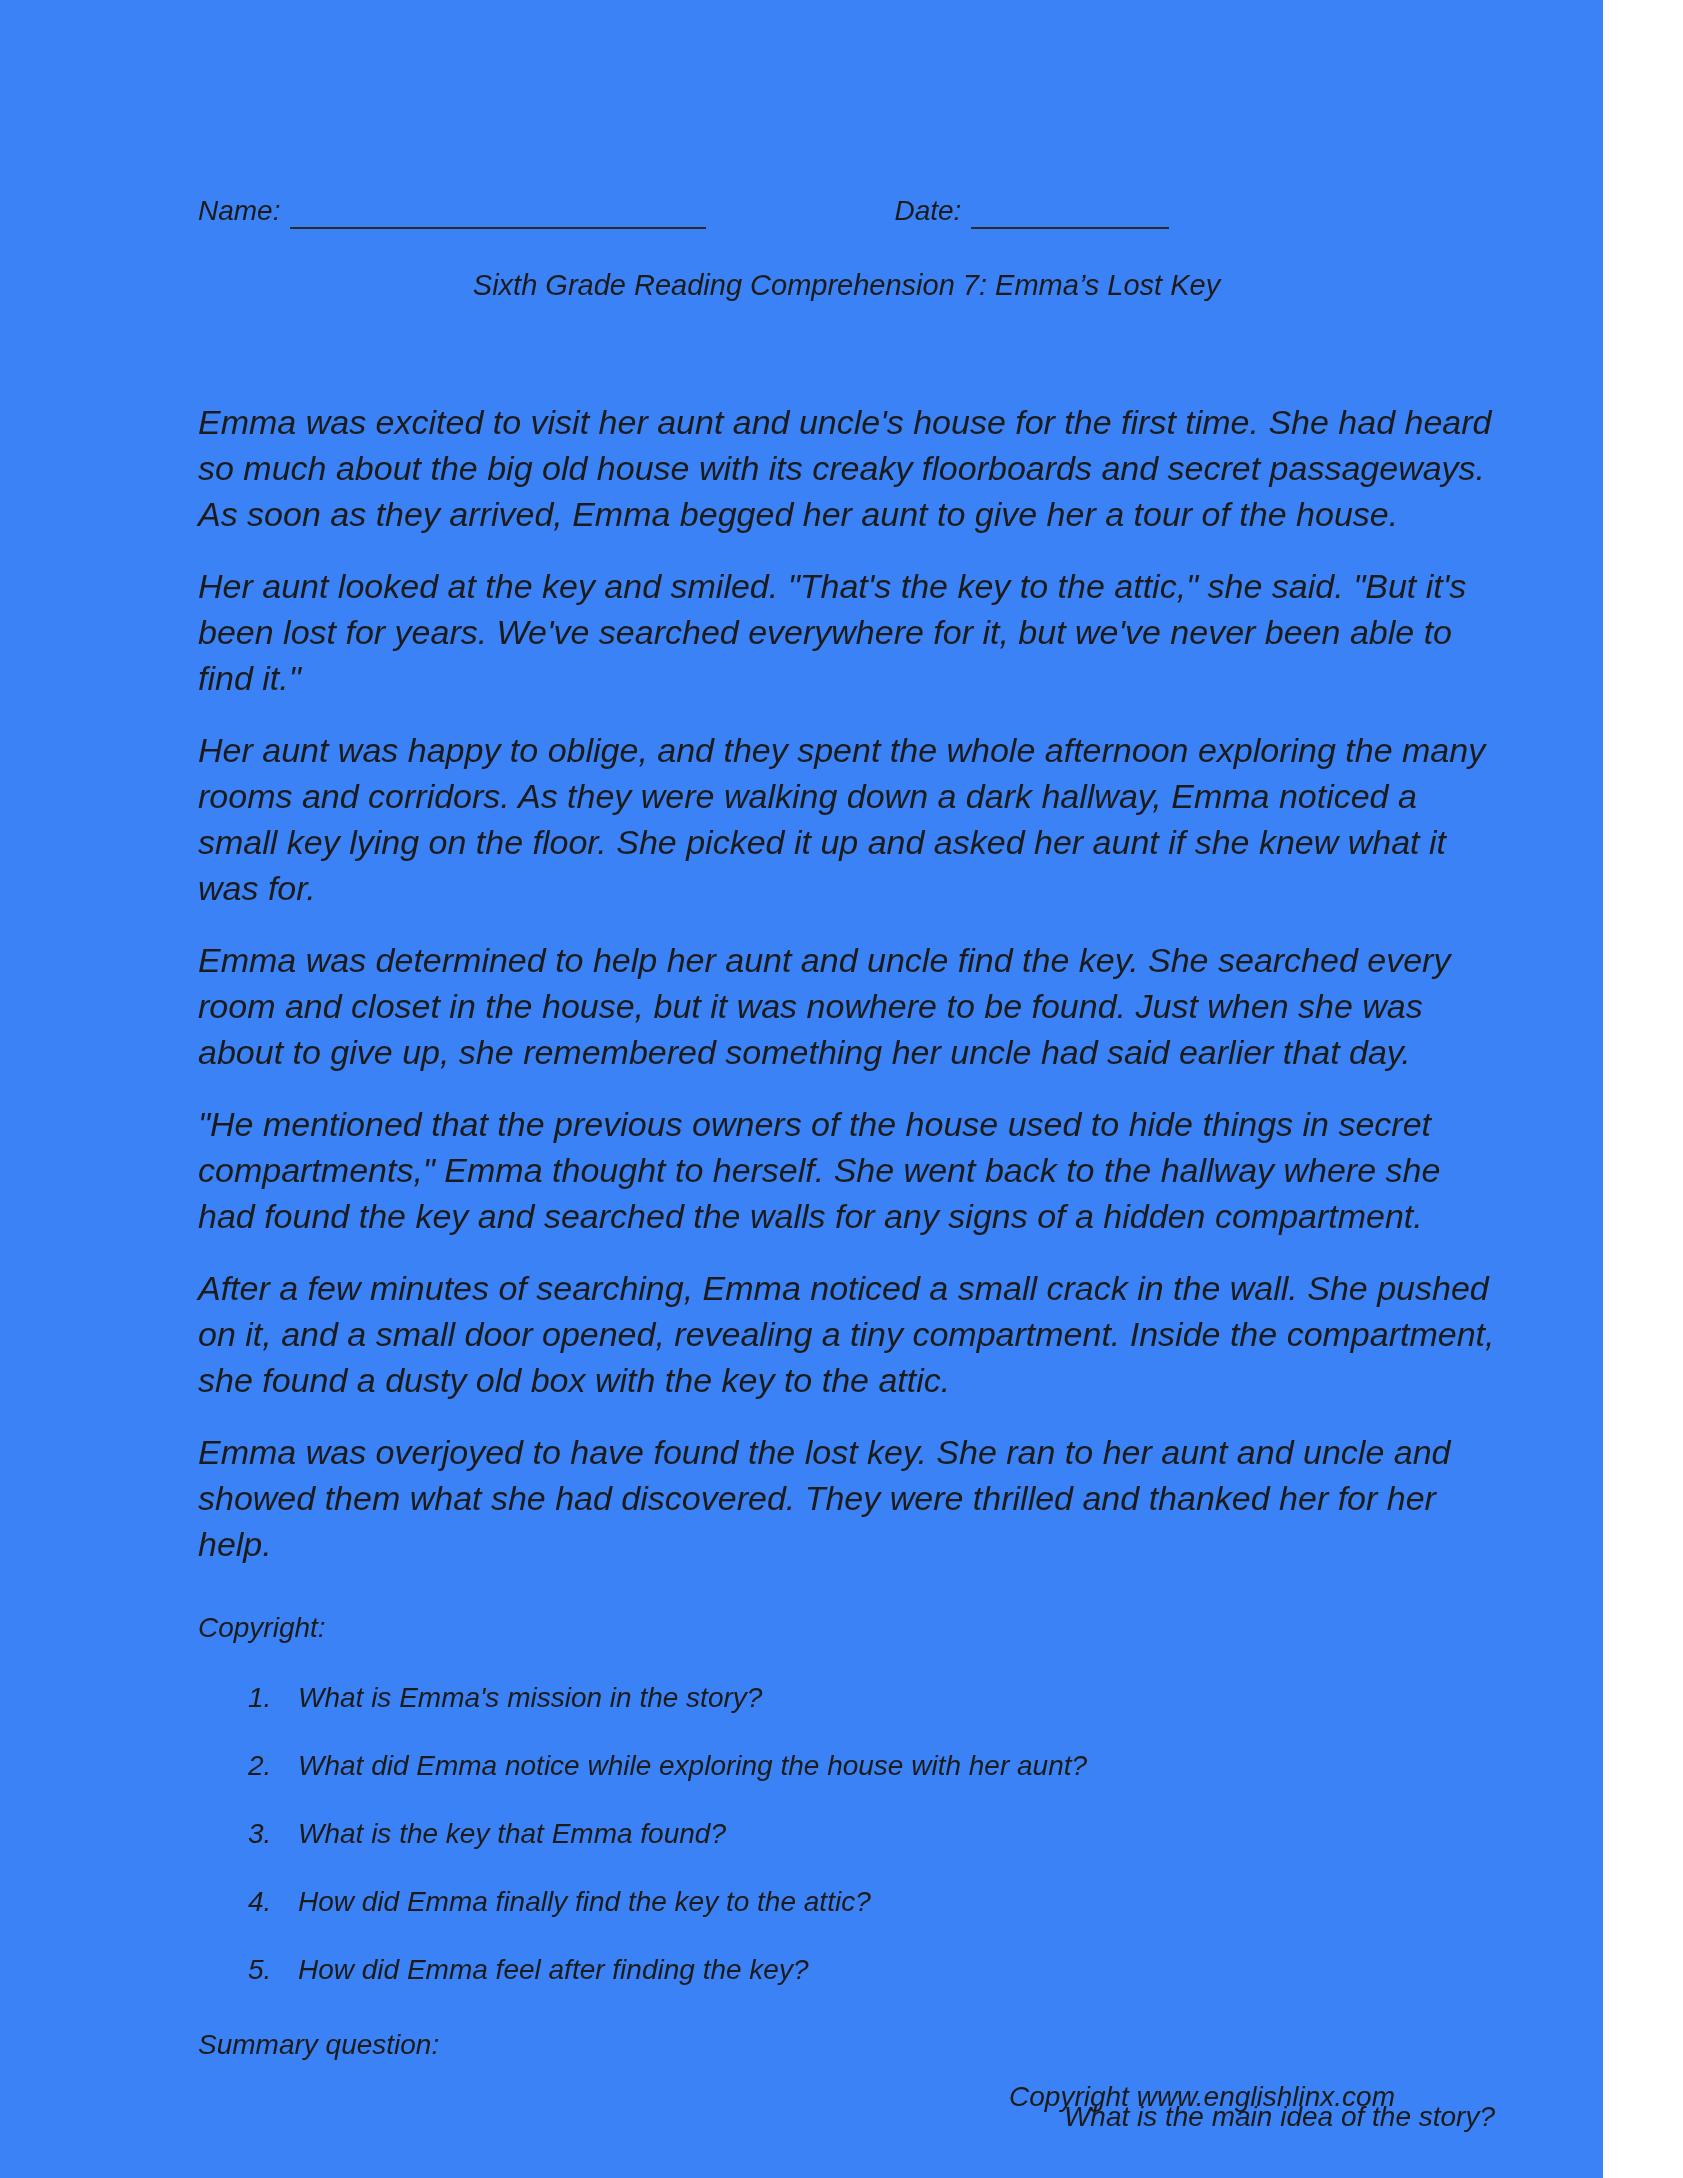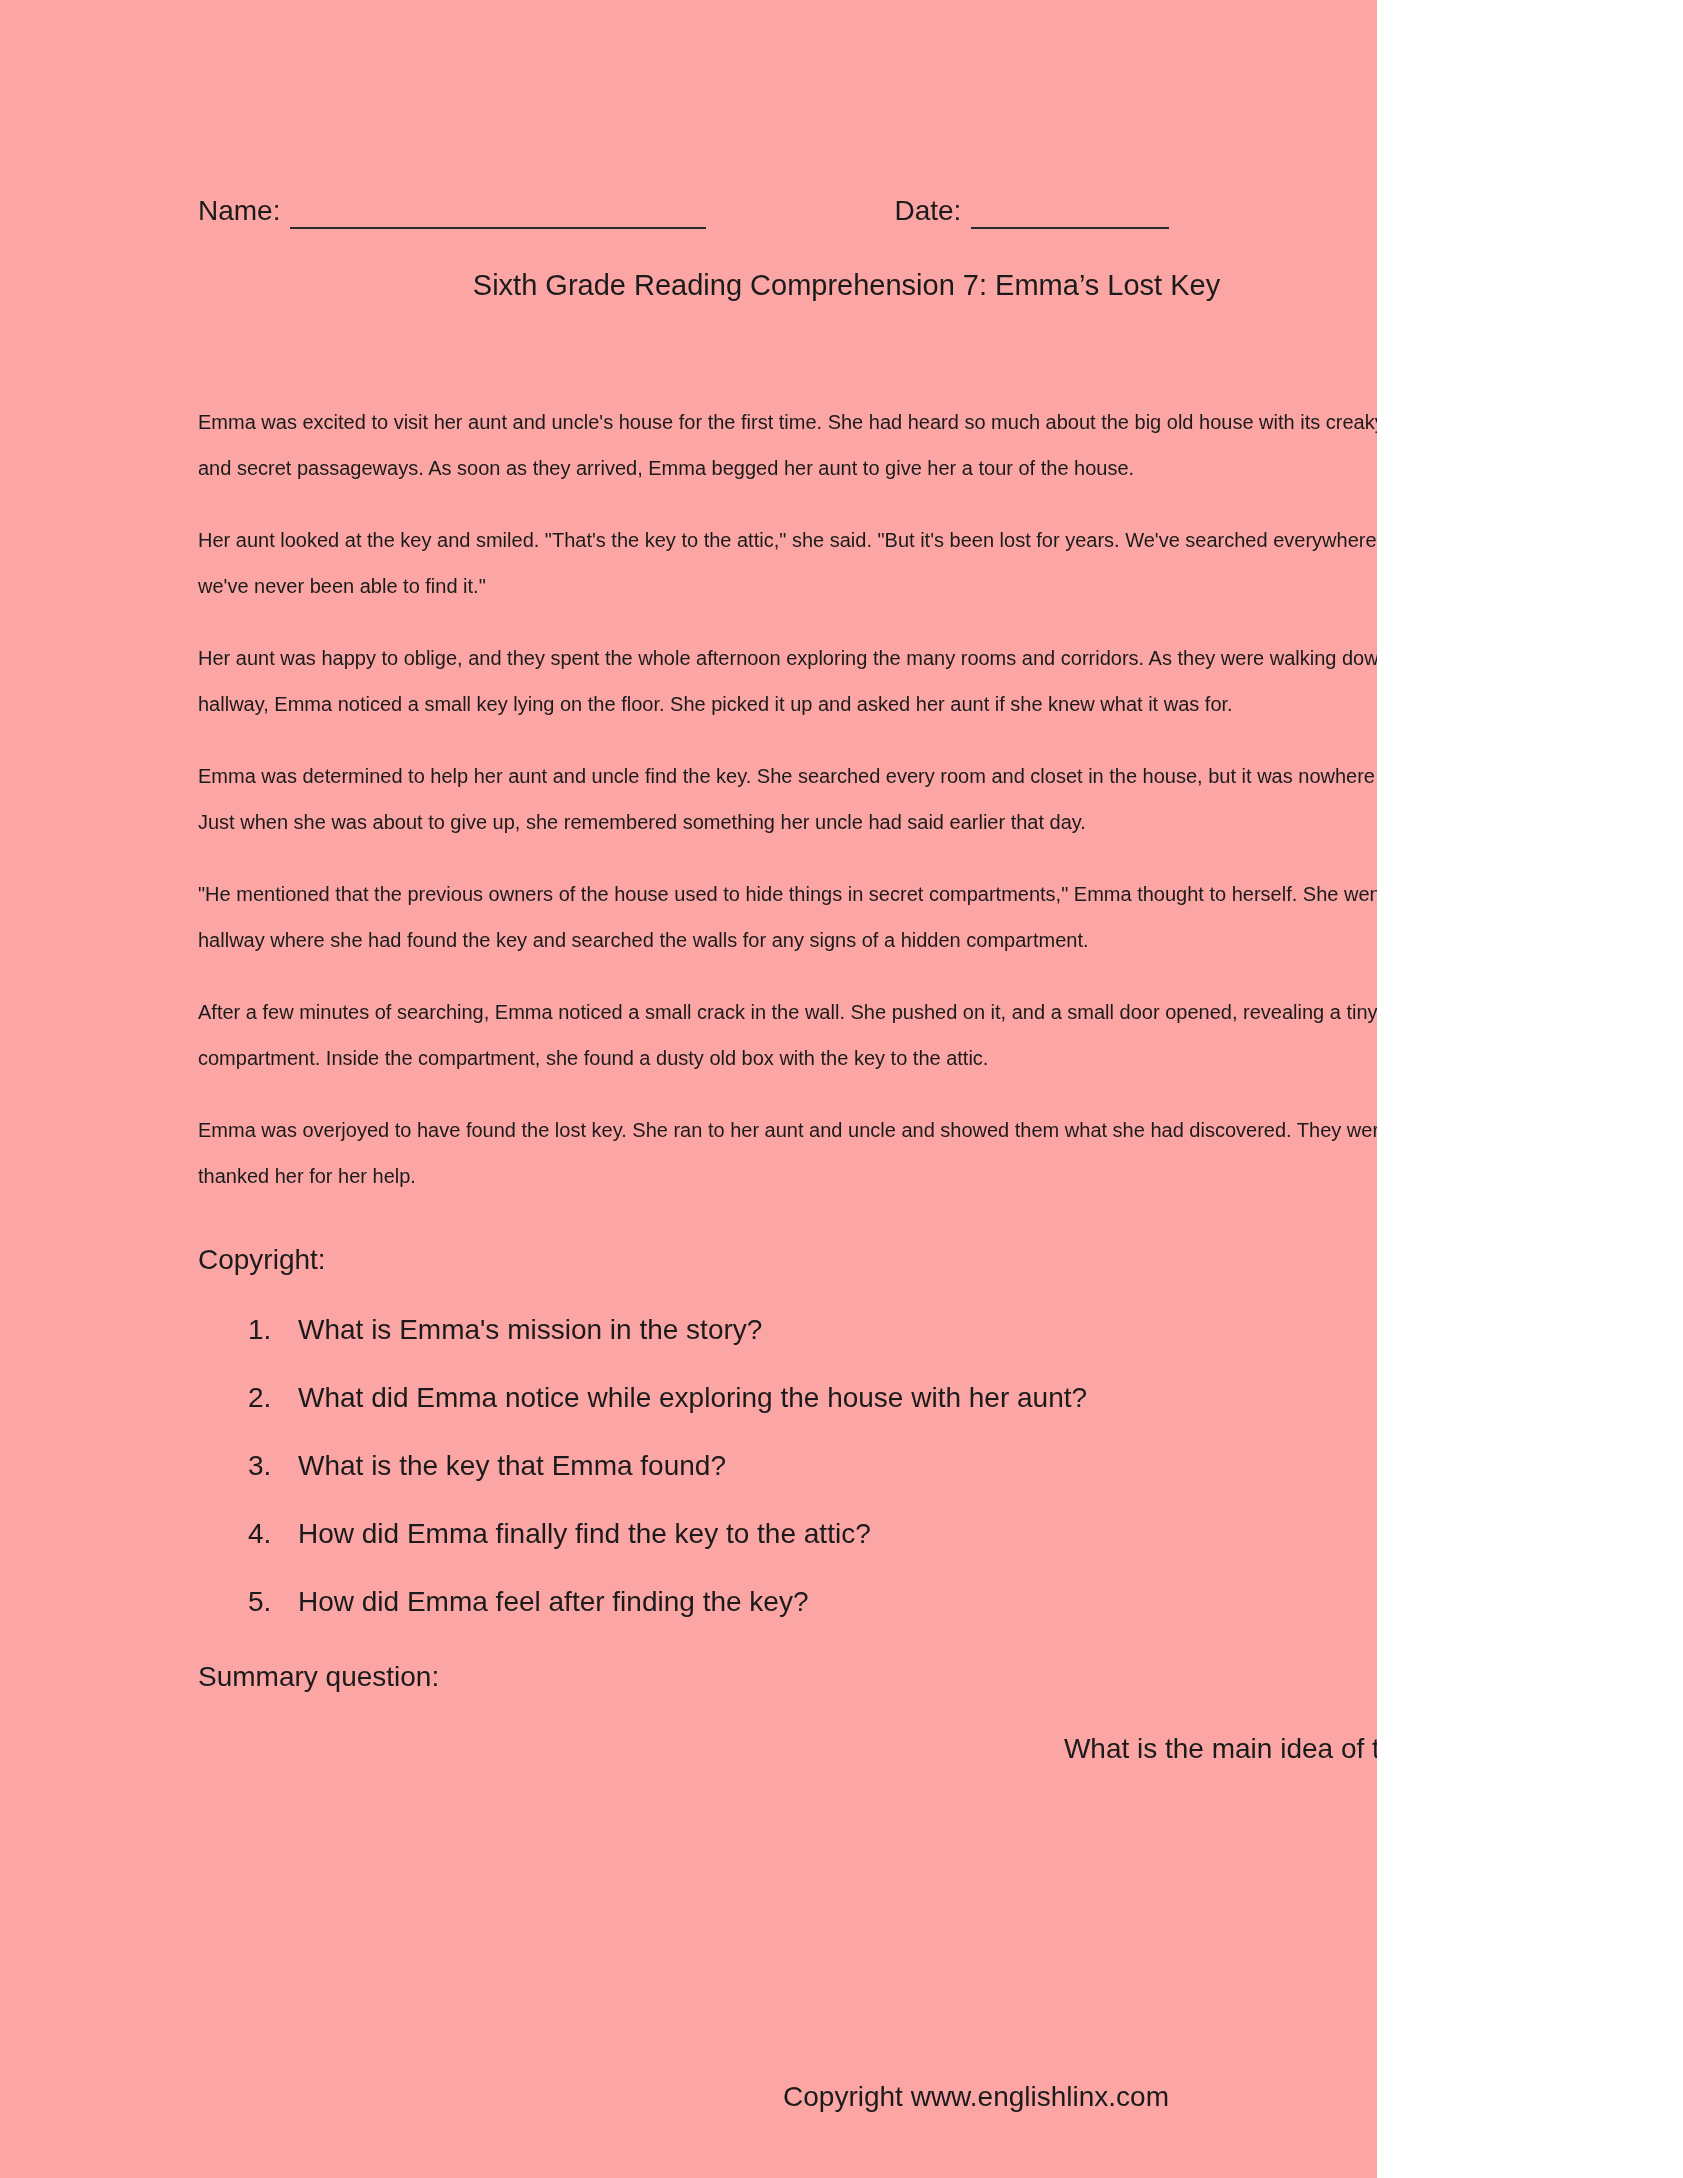--- a/index.html
+++ b/index.html
@@ -2,26 +2,27 @@
 <html><head>
 <meta charset="utf-8">
 <style>
   html, body {
     margin: 0;
     padding: 0;
     background: #ffffff;
   }
   .page {
     position: relative;
-    width: 1377px;
+    width: 1603px;
     height: 2178px;
-    background: #fca5a5;
+    background: #3b82f6;
     font-family: "Liberation Sans", sans-serif;
     color: #1b1b1b;
     overflow: hidden;
+    font-style: italic;
   }
   .content {
     position: absolute;
     left: 198px;
     top: 193px;
     width: 1297px;
   }
   .header-row {
     display: flex;
     align-items: flex-end;
@@ -51,21 +52,21 @@
     font-size: 29px;
     line-height: 38px;
     font-weight: 400;
   }
 
   .story {
     margin-top: 95px;
   }
   .story p {
     margin: 0 0 26px 0;
-    font-size: 20px;
+    font-size: 34px;
     line-height: 46px;
   }
 
   .questions-label {
     margin-top: 38px;
     font-size: 28px;
     line-height: 46px;
   }
   .question-list {
     margin-top: 24px;

